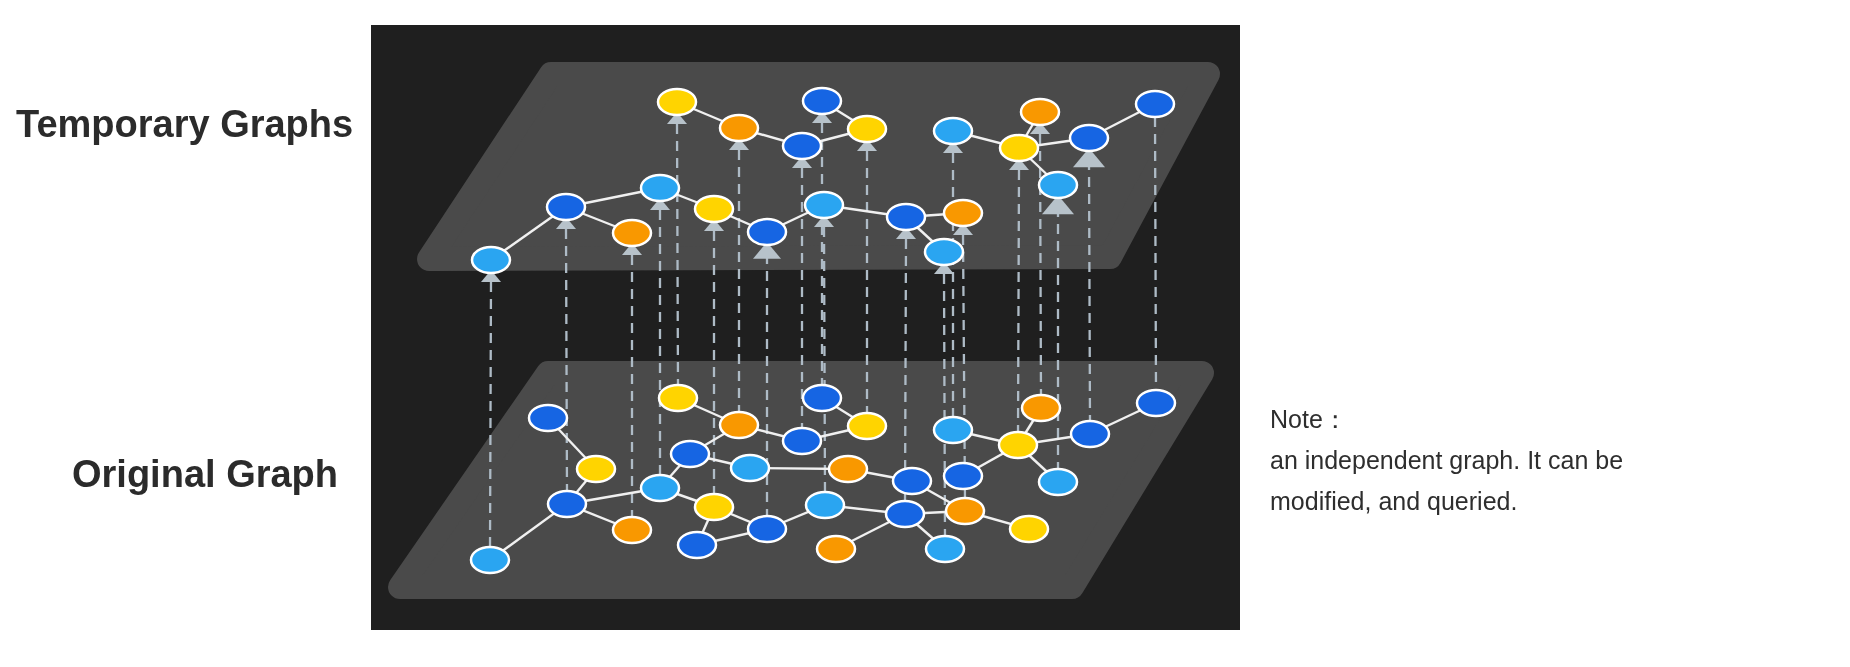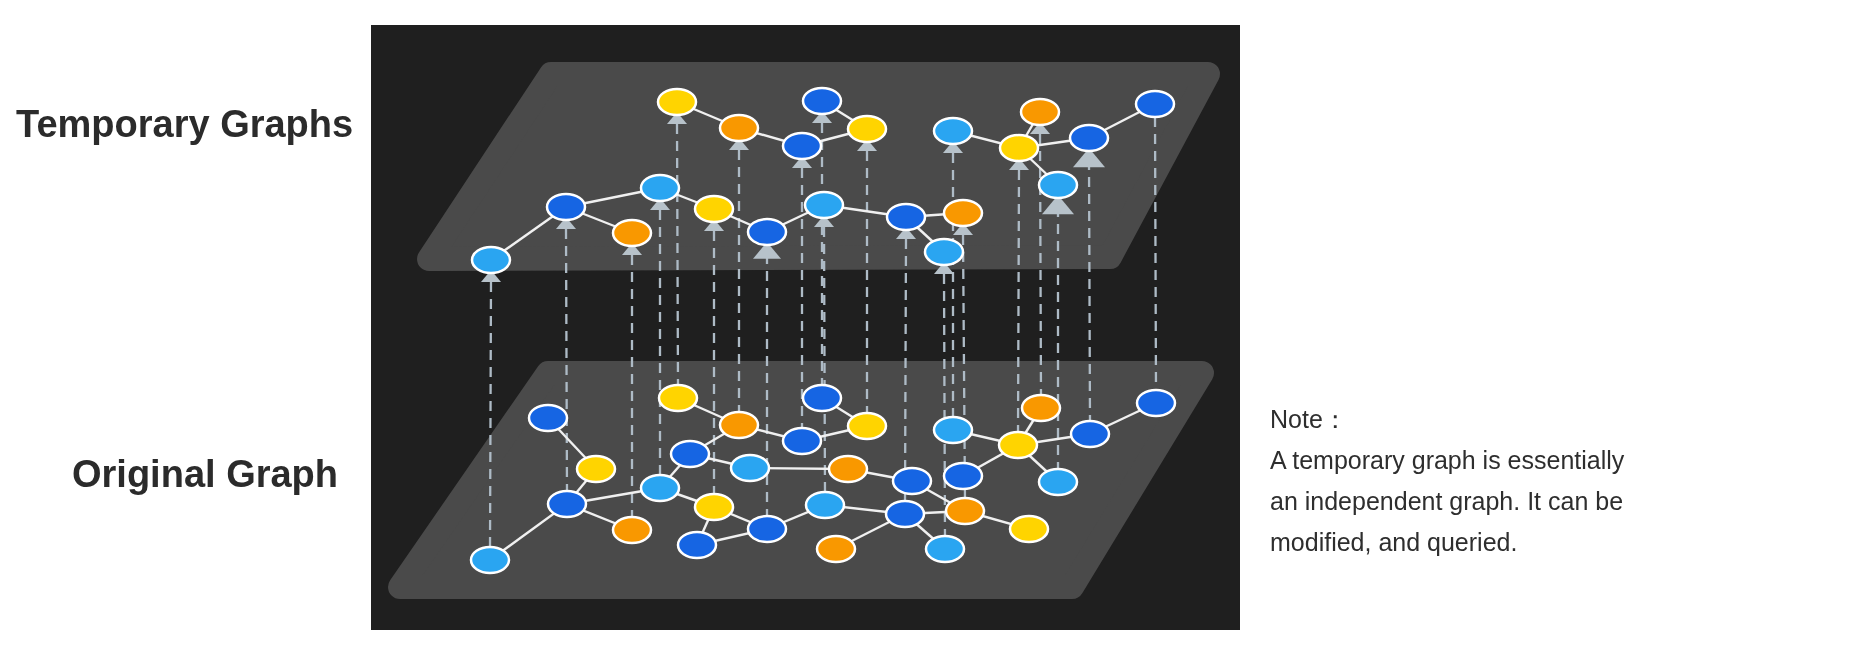--- a/index.html
+++ b/index.html
@@ -175,16 +175,15 @@
       <ellipse cx="1041" cy="408" rx="19" ry="13" fill="#F99800" stroke="#FFFFFF" stroke-width="2.5"></ellipse>
       <ellipse cx="1090" cy="434" rx="19" ry="13" fill="#1665E3" stroke="#FFFFFF" stroke-width="2.5"></ellipse>
       <ellipse cx="1156" cy="403" rx="19" ry="13" fill="#1665E3" stroke="#FFFFFF" stroke-width="2.5"></ellipse>
       <ellipse cx="1058" cy="482" rx="19" ry="13" fill="#2AA5F1" stroke="#FFFFFF" stroke-width="2.5"></ellipse>
       <ellipse cx="697" cy="545" rx="19" ry="13" fill="#1665E3" stroke="#FFFFFF" stroke-width="2.5"></ellipse>
     </svg>
 </div>
 
 <div class="note">
   <div>Note：</div>
-  <div>A temporary graph is essentially</div>
   <div>an independent graph. It can be</div>
   <div>modified, and queried.</div>
 </div>
 
 </body></html>

